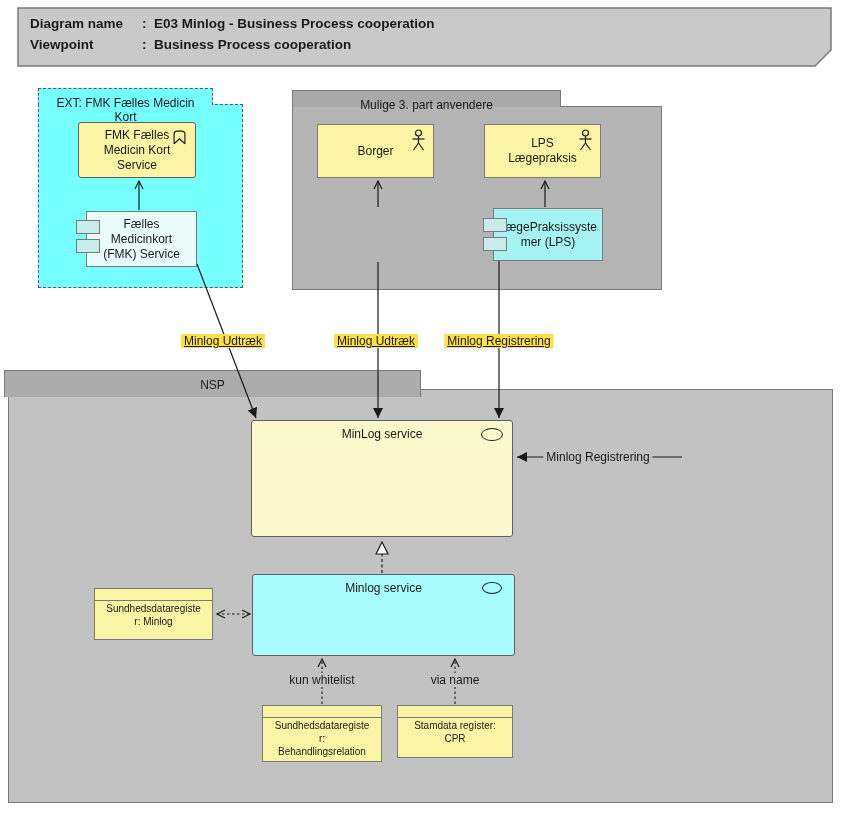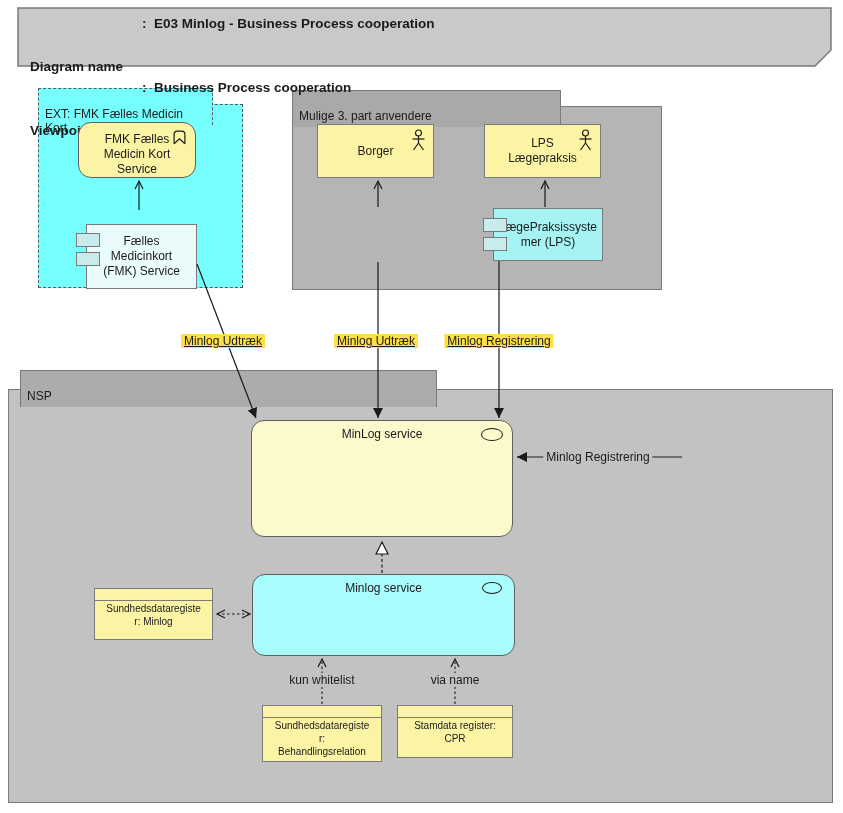--- a/index.html
+++ b/index.html
@@ -14,34 +14,34 @@
     font-family:"Liberation Sans",sans-serif;color:#1a1a1a;overflow:hidden;}
   .abs{position:absolute;box-sizing:border-box;}
   .node{border:1px solid var(--border);font-size:12px;line-height:1.25;text-align:center;
     white-space:pre-line;display:flex;align-items:center;justify-content:center;}
   .toplabel{display:block;padding-top:6px;text-align:center;}
   .yellow{background:var(--node-yellow);}
   .paleyellow{background:var(--node-yellow-pale);}
   .ccomp{background:var(--comp-cyan);}
   .ccomp-pale{background:var(--comp-cyan-pale);}
   .csvc{background:var(--svc-cyan);}
-  .rounded{border-radius:13px;border:1px solid #5f5f5f;align-items:flex-end;}
+  .rounded{border-radius:3px;border:1px solid #5f5f5f;}
   .ctab{position:absolute;left:-11px;width:22px;height:12px;border:1px solid var(--border);background:var(--tab-fill);}
   .oval{position:absolute;width:20px;height:11px;border:1.5px solid var(--line);border-radius:50%;}
-  .grp-tab{border:1px solid var(--border);font-size:12px;padding:18px 6px;box-sizing:border-box;}
+  .grp-tab{border:1px solid var(--border);font-size:12px;padding:7px 6px;box-sizing:border-box;text-align:center;}
   .grp-body{border:1px solid var(--border);}
   .dashed{border-style:dashed;}
   .dobj-bar{position:absolute;left:0;top:0;right:0;height:11px;border-bottom:1px solid var(--border);}
   .dobj-text{position:absolute;left:0;right:0;top:13px;bottom:0;font-size:10px;line-height:1.3;
     text-align:center;white-space:pre-line;overflow:hidden;}
   .elabel{position:absolute;font-size:12px;white-space:nowrap;transform:translate(-50%,-50%);padding:0 3px;}
   .bg-white{background:#fde047;text-decoration:underline;}
   .bg-gray{background:var(--nsp-body);}
   .title-row{display:flex;font-size:13.5px;font-weight:bold;line-height:1.55;}
-  .title-row .lbl{width:112px;margin-top:43px;}
+  .title-row .lbl{width:112px;}
   .title-row .sep{width:12px;}
   svg{display:block;}
 </style>
 </head>
 <body>
 
 <div class="canvas">
 
   <svg class="abs" style="left:0;top:0;z-index:1" width="843" height="80">
     <polygon points="18,8 831,8 831,50 815,66 18,66" fill="var(--title-fill)" stroke="var(--border)" stroke-width="1.5"></polygon>
@@ -63,35 +63,35 @@
   <div class="abs grp-tab dashed" style="left:38px;top:88px;width:175px;height:17px;background:var(--group-cyan);border-color:#5a5a5a;border-bottom:none;z-index:1">
     <span>EXT: FMK Fælles Medicin Kort</span>
   </div>
 
   <div class="abs grp-body" style="left:292px;top:106px;width:370px;height:184px;background:var(--group-gray-body);z-index:1"></div>
   <div class="abs grp-tab" style="left:292px;top:90px;width:269px;height:17px;background:var(--group-gray-tab);border-bottom:none;z-index:1">
     <span>Mulige 3. part anvendere</span>
   </div>
 
   <div class="abs grp-body" style="left:8px;top:389px;width:825px;height:414px;background:var(--nsp-body);z-index:1"></div>
-  <div class="abs grp-tab" style="left:20px;top:370px;width:417px;height:16px;background:var(--nsp-tab);border-bottom:none;z-index:1">
+  <div class="abs grp-tab" style="left:4px;top:370px;width:417px;height:27px;background:var(--nsp-tab);border-bottom:none;z-index:1">
     <span>NSP</span>
   </div>
 
   <div class="abs node yellow rounded" style="left:78px;top:122px;width:118px;height:56px;z-index:2">
     <span>FMK Fælles
 Medicin Kort
 Service</span>
     <svg class="abs" style="right:6px;top:5px" width="19" height="18" viewBox="0 0 20 20">
       <path d="M4,17.5 L4,7 Q4,3.5 7.5,3.5 L12.5,3.5 Q16,3.5 16,7 L16,17.5" fill="none" stroke="#1a1a1a" stroke-width="1.3"></path>
       <path d="M4,17.5 L10,12 L16,17.5" fill="none" stroke="#1a1a1a" stroke-width="1.3"></path>
     </svg>
   </div>
 
-  <div class="abs node ccomp-pale" style="left:86px;top:224px;width:111px;height:65px;z-index:2">
+  <div class="abs node ccomp-pale" style="left:86px;top:211px;width:111px;height:56px;z-index:2">
     <span>Fælles
 Medicinkort
 (FMK) Service</span>
     <span class="ctab" style="top:8px"></span>
     <span class="ctab" style="top:27px"></span>
   </div>
 
   <div class="abs node yellow" style="left:317px;top:124px;width:117px;height:54px;z-index:2">
     <span>Borger</span>
     <svg class="abs" style="right:7px;top:4px" width="15" height="22" viewBox="0 0 15 22">

